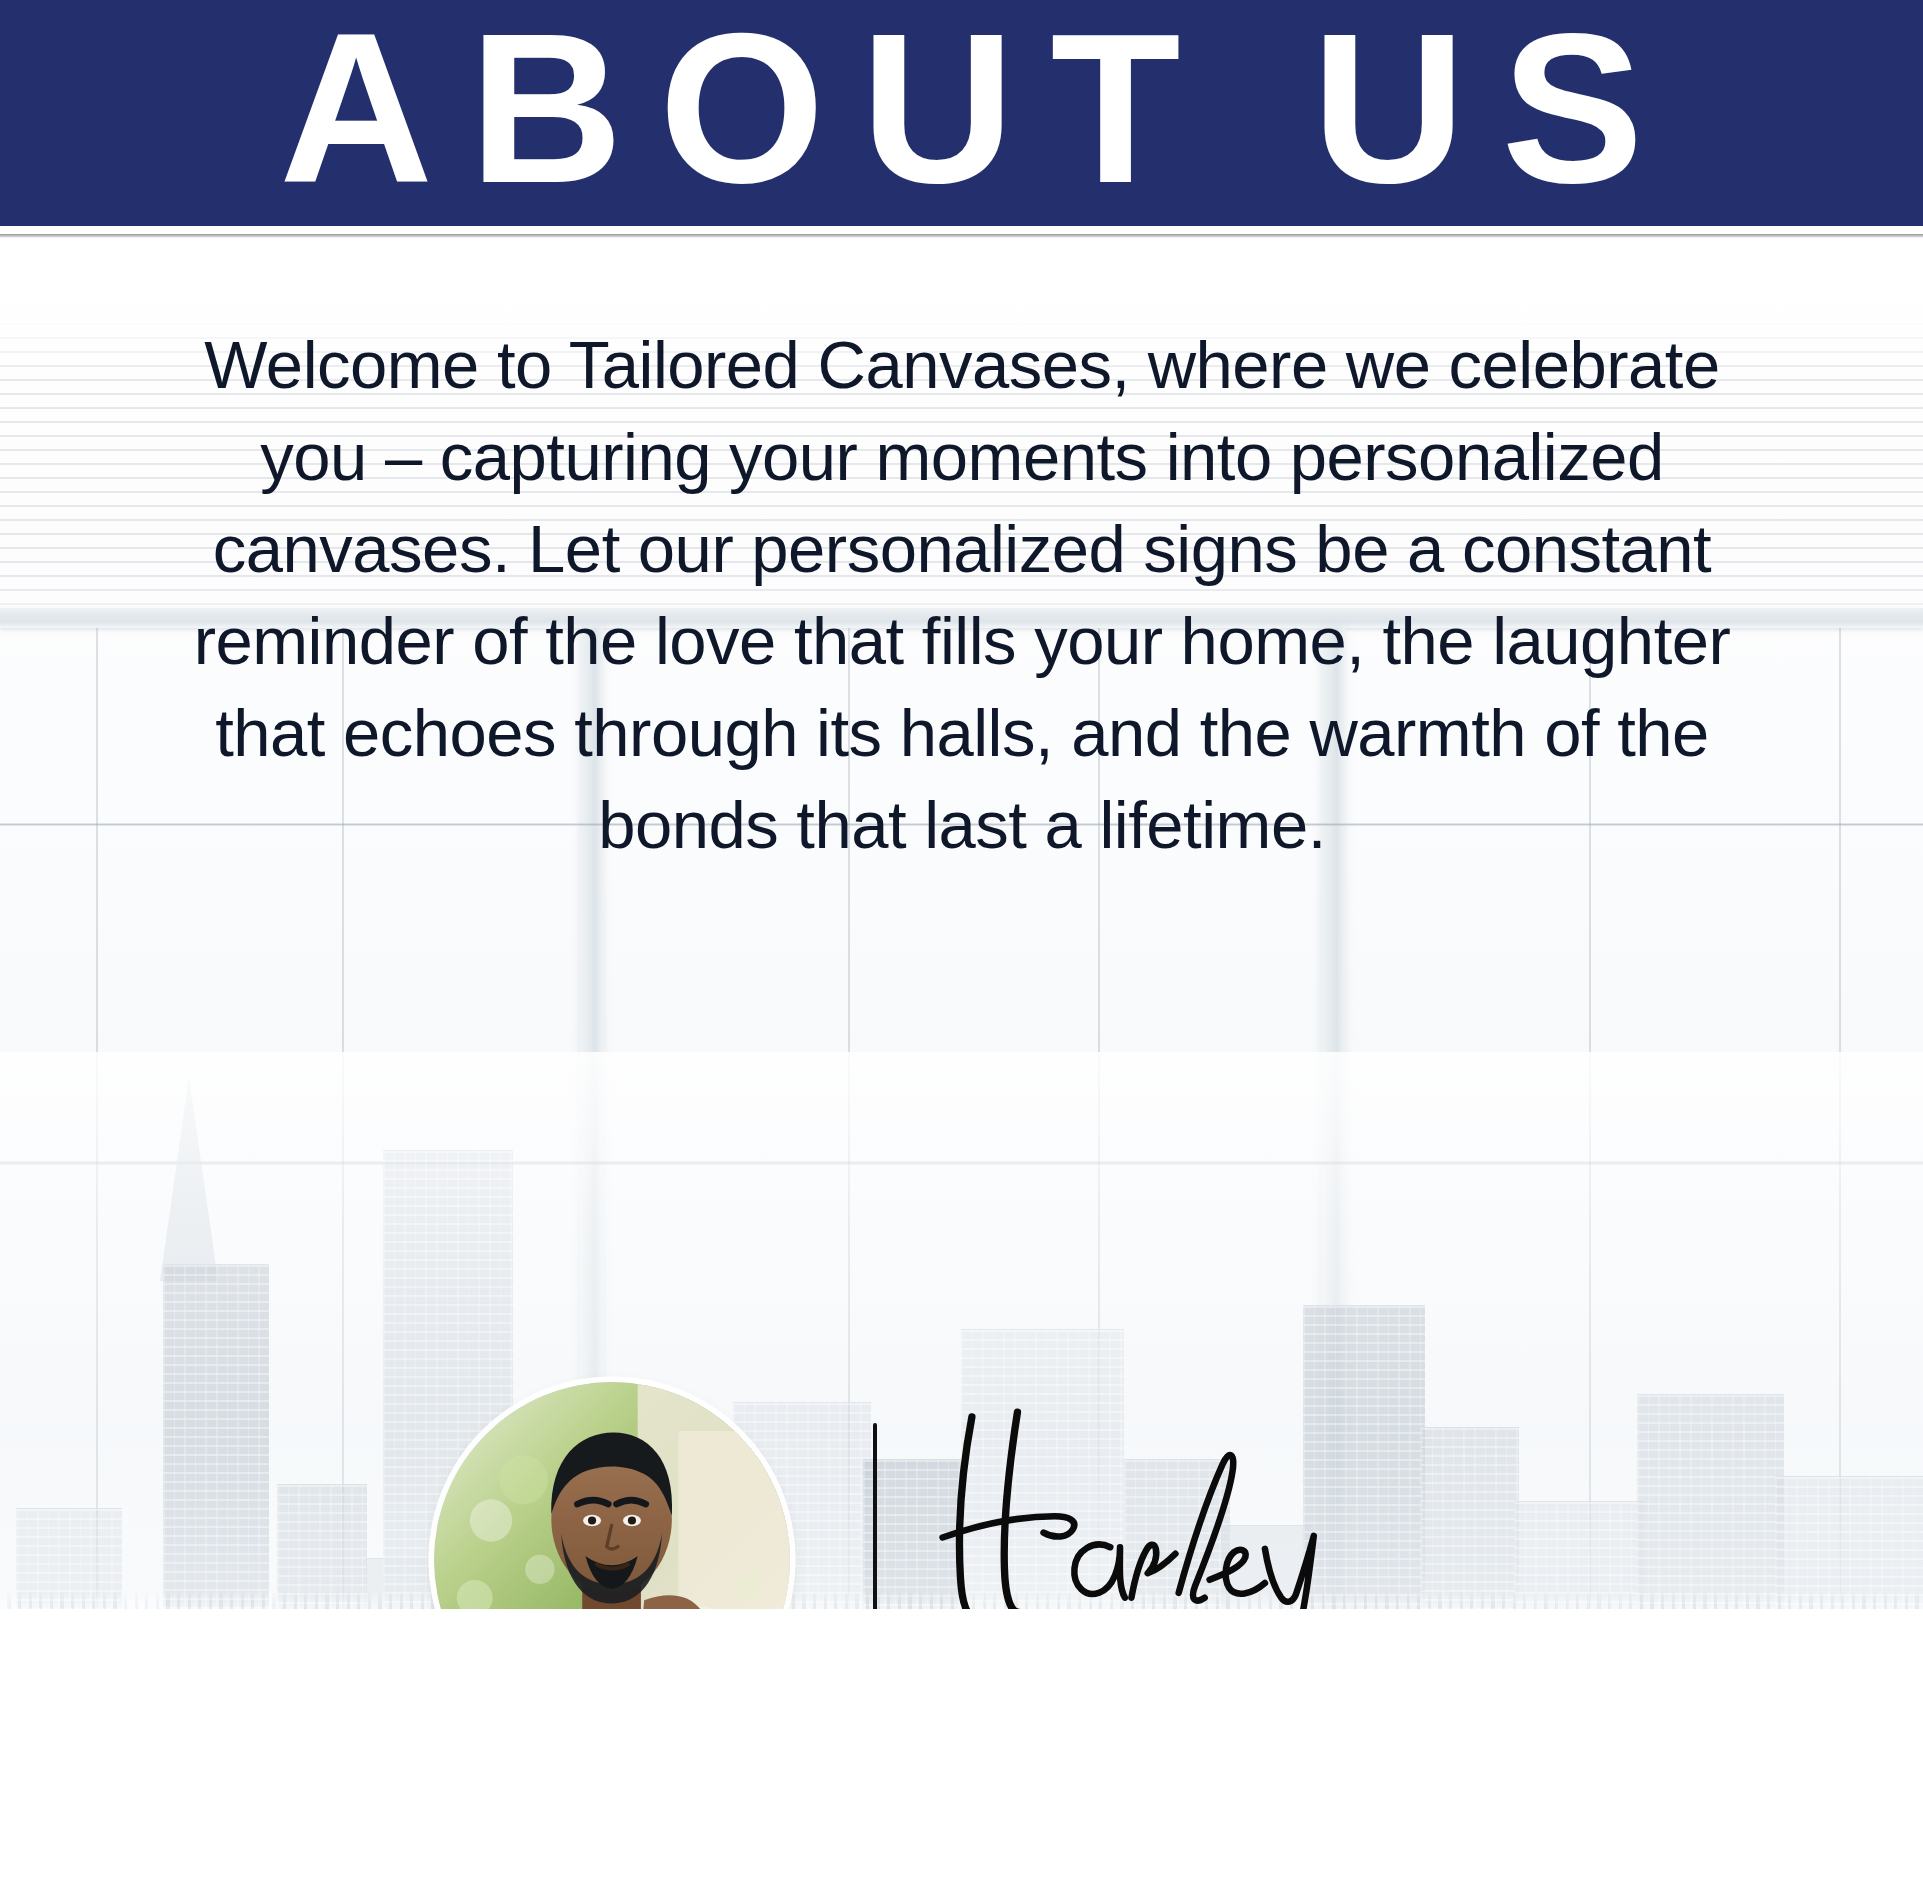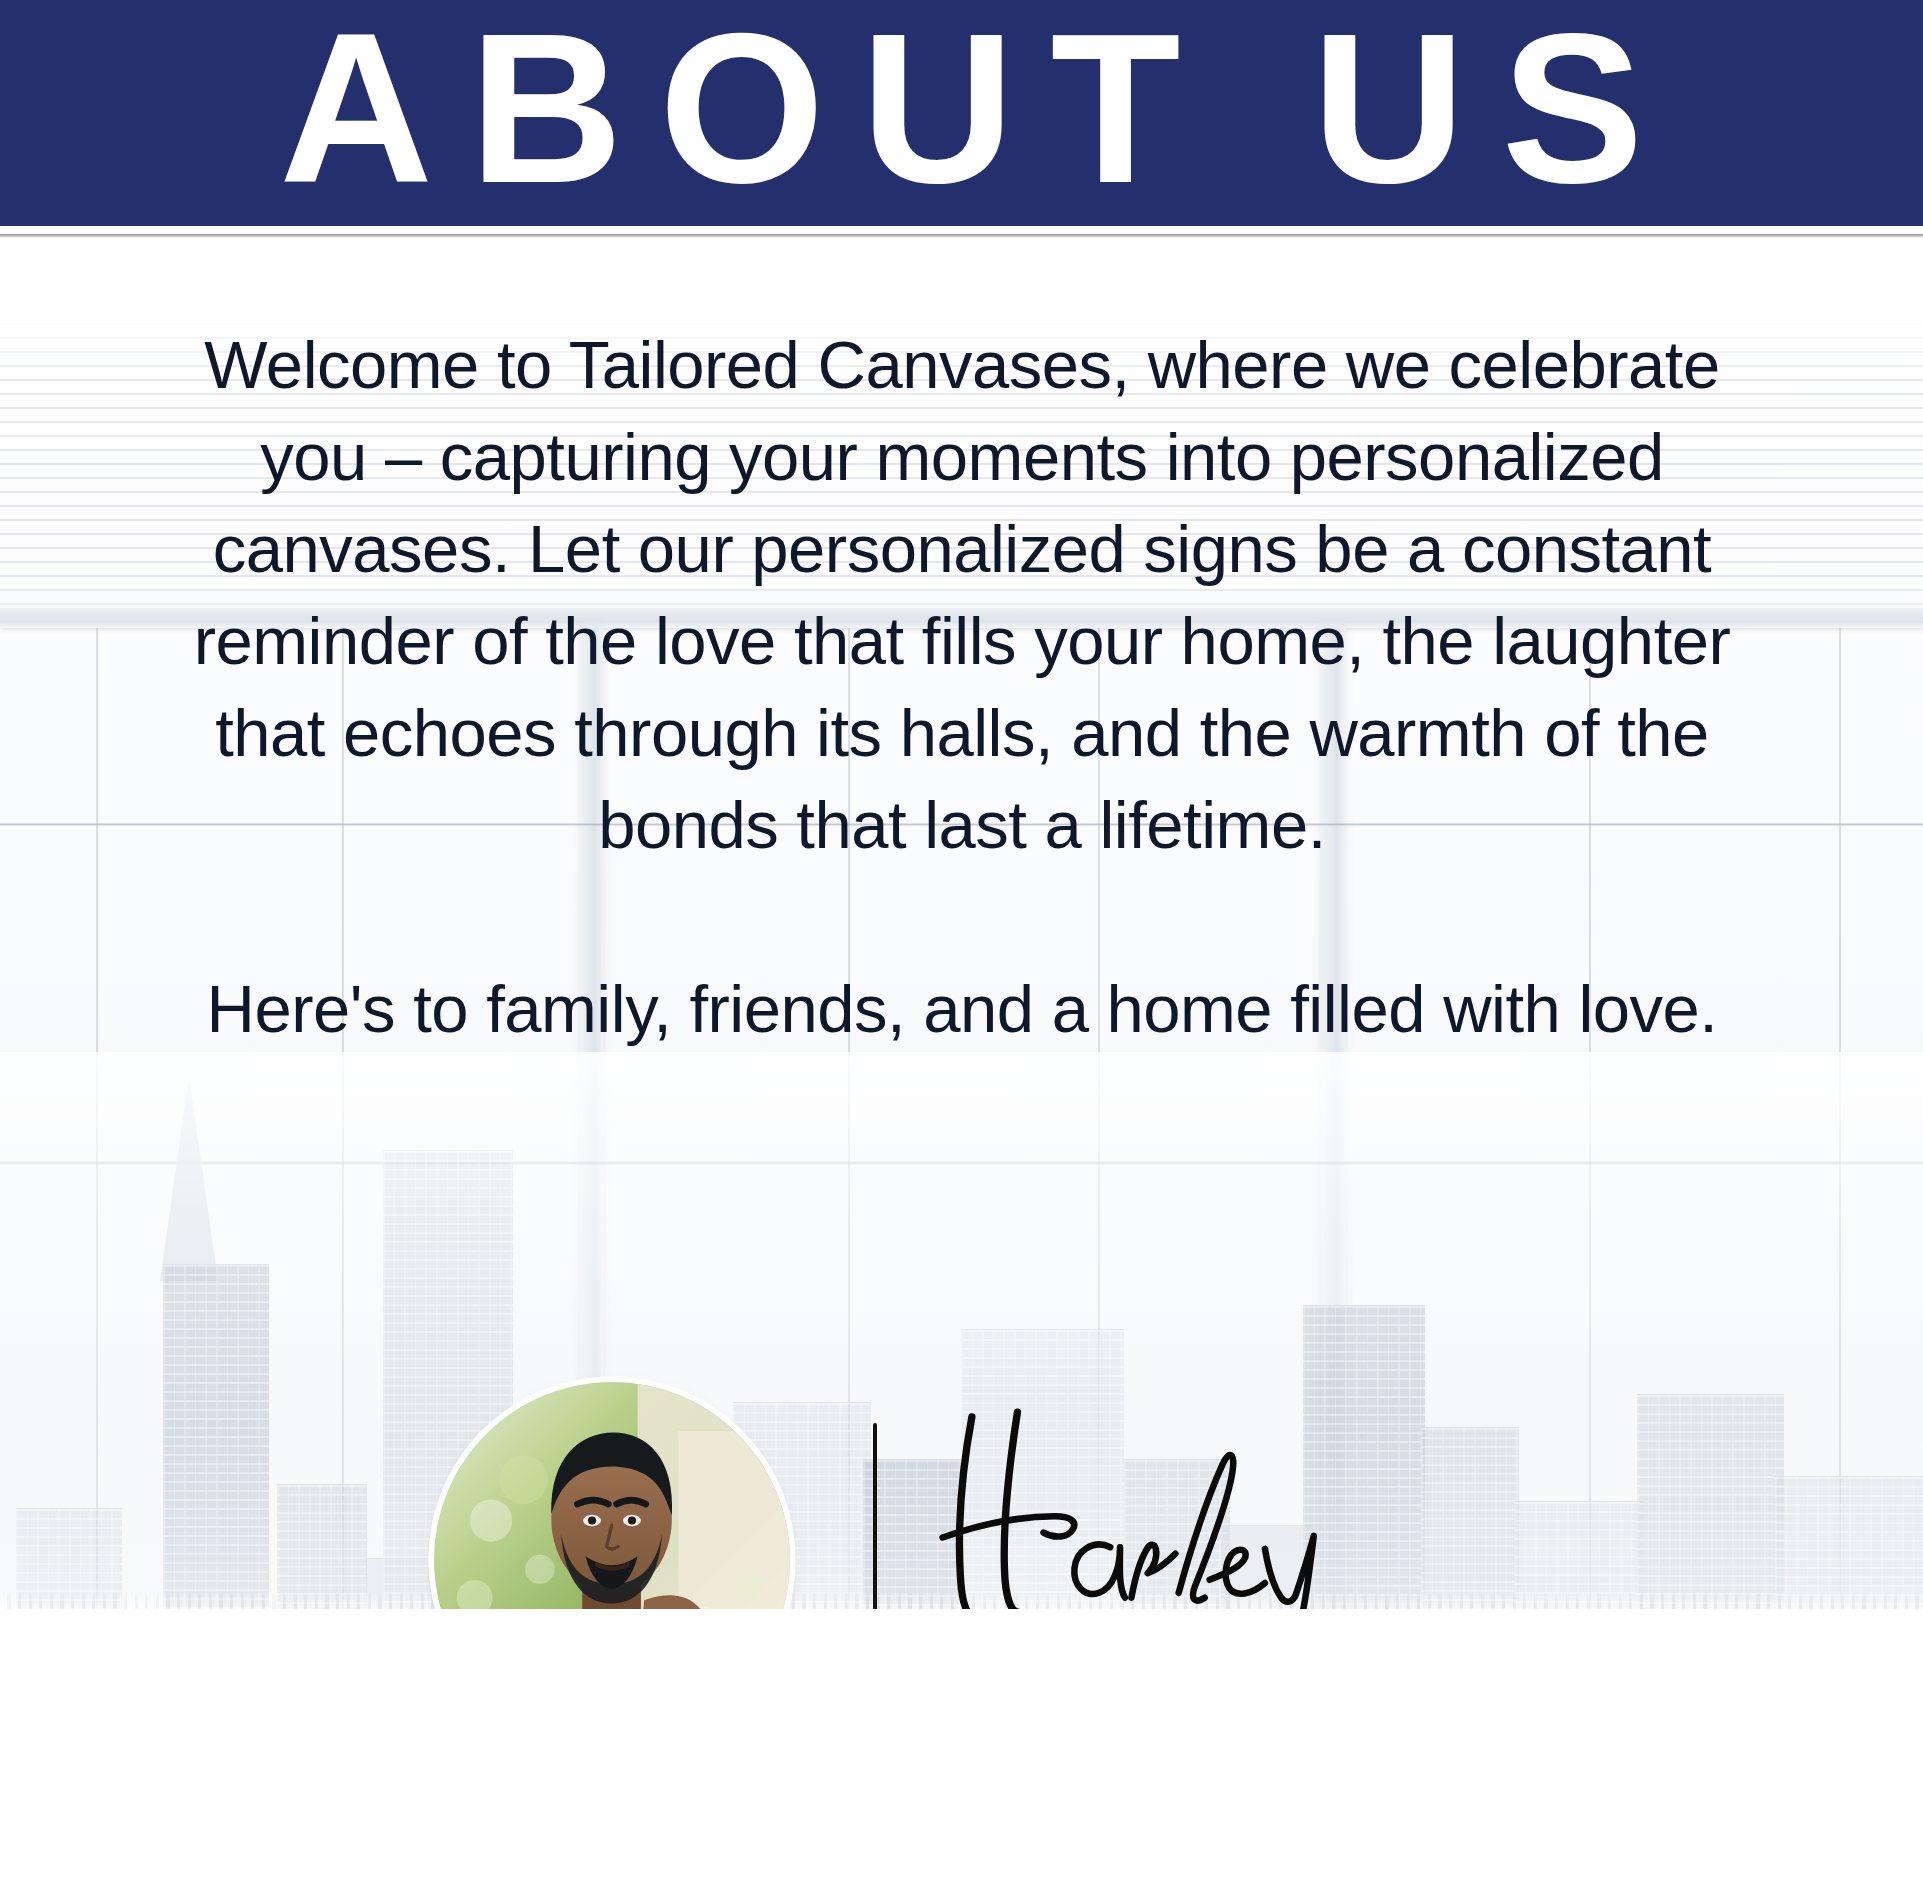--- a/index.html
+++ b/index.html
@@ -310,21 +310,20 @@
 
   <div class="header-band">
     <div class="header-title">ABOUT US</div>
   </div>
   <div class="header-gap"></div>
   <div class="header-rule"></div>
 
   <div class="copy">
     <p>Welcome to Tailored Canvases, where we celebrate you – capturing your moments into personalized canvases. Let our personalized signs be a constant reminder of the love that fills your home, the laughter that echoes through its halls, and the warmth of the bonds that last a lifetime.</p>
     <div class="spacer"></div>
-    <p>Here's to family, friends, and a home filled with love.</p>
   </div>
 
   <div class="avatar">
     <svg viewBox="0 0 437 437" xmlns="http://www.w3.org/2000/svg" role="img" aria-label="founder portrait">
       <defs>
         <clipPath id="circ">
             <circle cx="218.5" cy="218.5" r="218.5"></circle>
           </clipPath>
         <linearGradient id="bokeh" x1="0" y1="0" x2="1" y2="1">
           <stop offset="0%" stop-color="#e8efd8"></stop>

